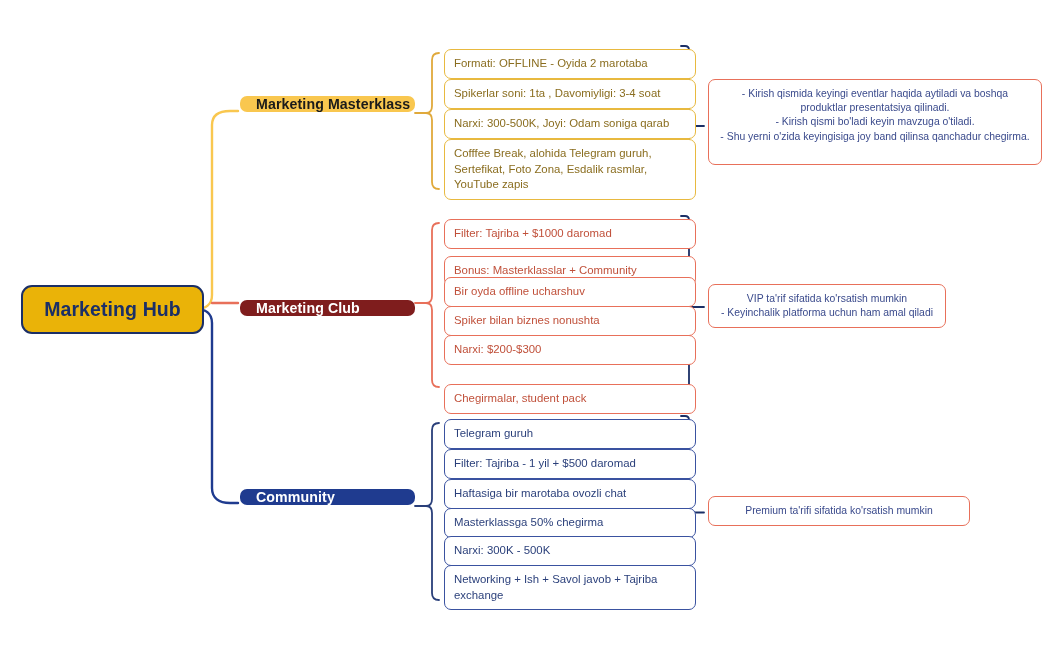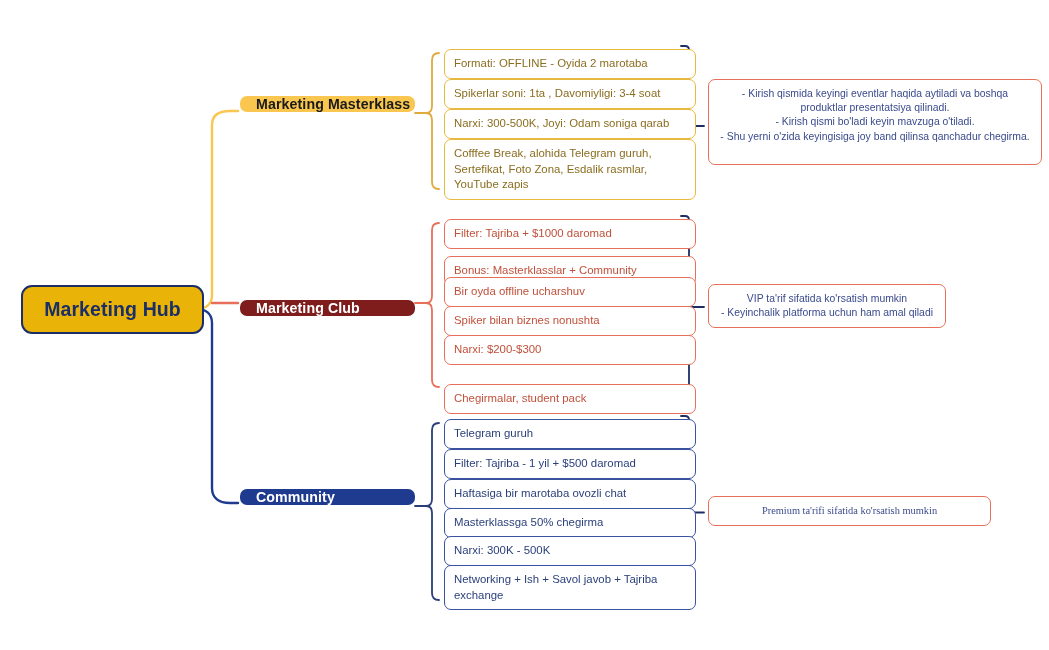--- a/index.html
+++ b/index.html
@@ -154,18 +154,18 @@
       </div>
       <div class="branch-pill" style="left: 240px; top: 489px; background: rgb(31, 59, 143);">
         <span class="pill-label" style="color: rgb(255, 255, 255);">Community</span>
       </div>
       <div class="leaf" style="top: 419px; min-height: 25px; border-color: rgb(58, 82, 160); color: rgb(42, 63, 122);"><span>Telegram guruh</span></div>
       <div class="leaf" style="top: 449px; min-height: 25px; border-color: rgb(58, 82, 160); color: rgb(42, 63, 122);"><span>Filter: Tajriba - 1 yil + $500 daromad</span></div>
       <div class="leaf" style="top: 479px; min-height: 25px; border-color: rgb(58, 82, 160); color: rgb(42, 63, 122);"><span>Haftasiga bir marotaba ovozli chat</span></div>
       <div class="leaf" style="top: 508px; min-height: 25px; border-color: rgb(58, 82, 160); color: rgb(42, 63, 122);"><span>Masterklassga 50% chegirma</span></div>
       <div class="leaf" style="top: 536px; min-height: 25px; border-color: rgb(58, 82, 160); color: rgb(42, 63, 122);"><span>Narxi: 300K - 500K</span></div>
       <div class="leaf" style="top: 565px; min-height: 36px; border-color: rgb(58, 82, 160); color: rgb(42, 63, 122);"><span>Networking + Ish + Savol javob + Tajriba exchange</span></div>
-      <div class="note" style="left: 708px; top: 496px; width: 283px; min-height: 25px; font-family: Liberation Serif, serif;">
+      <div class="note" style="left: 708px; top: 496px; width: 262px; min-height: 25px;">
         <div>Premium ta'rifi sifatida ko'rsatish mumkin</div>
       </div>
     </div>
 
 </div>
 
 </body></html>

